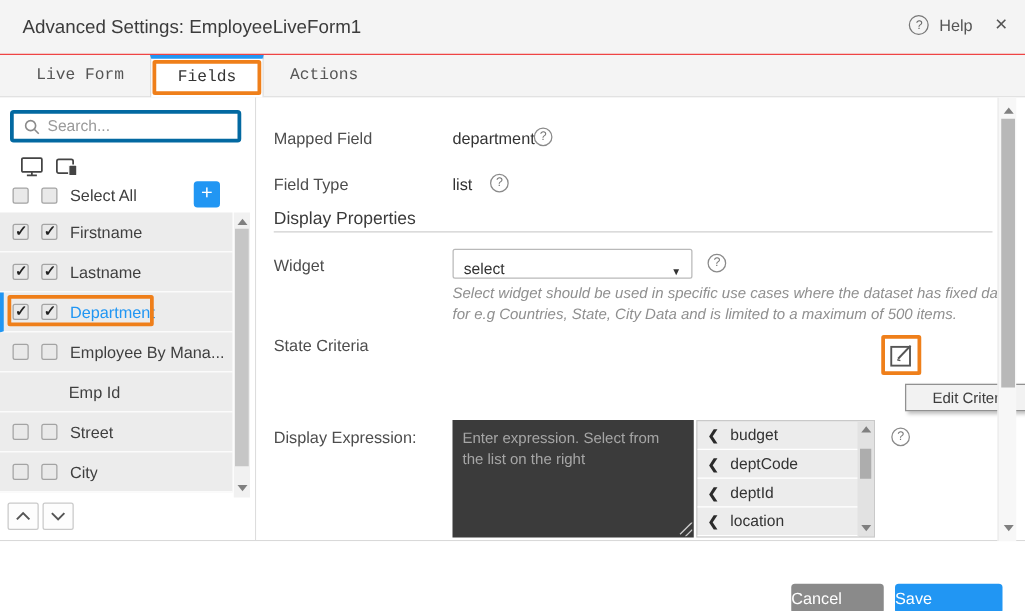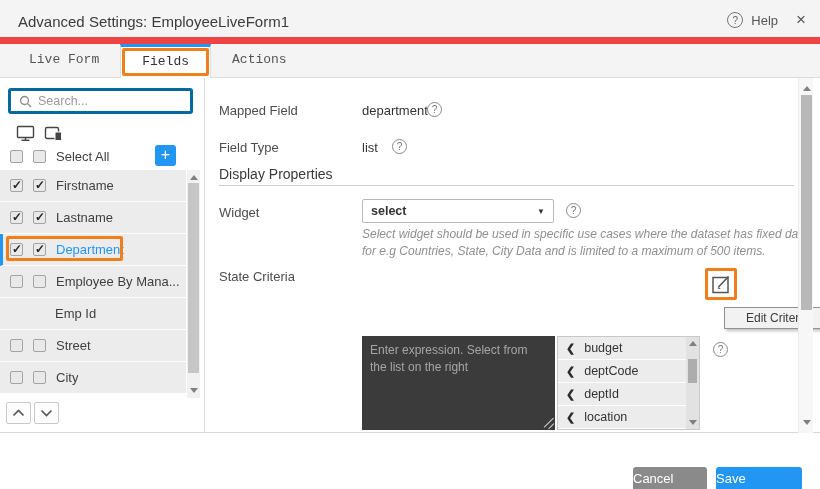--- a/index.html
+++ b/index.html
@@ -1,21 +1,21 @@
 <!DOCTYPE html>
 <html><head>
 <meta charset="utf-8">
 <style>
   * { margin:0; padding:0; box-sizing:border-box; }
   html,body { width:820px; height:489px; }
   body { font-family:"Liberation Sans", sans-serif; background:#fff; color:#333; overflow:hidden; }
   .dialog { position:relative; width:820px; height:489px; background:#fff; }
 
   
-  .titlebar { position:relative; height:44px; background:#f4f4f4; border-bottom:7px solid #ef4444; }
+  .titlebar { position:relative; height:44px; background:#f4f4f4; border-bottom:1px solid #ef4444; }
   .titlebar .title { position:absolute; left:18px; top:13px; font-size:15px; color:#3c3c3c; }
   .titlebar-right { position:absolute; right:14px; top:12px; display:flex; align-items:center; gap:8px; }
   .help-circle { display:inline-flex; align-items:center; justify-content:center;
     width:16px; height:16px; border:1px solid #777; border-radius:50%; font-size:10px; color:#666; }
   .help-label { font-size:13px; color:#555; }
   .close-x { font-size:17px; color:#555; margin-left:10px; cursor:default; line-height:16px; }
 
   
   .tabbar { position:relative; height:34px; background:#f4f4f4; border-bottom:1px solid #dcdcdc; display:flex; padding-left:8px; }
   .tab { position:relative; height:33px; line-height:32px; padding:0 21px; font-size:13px; color:#555;font-family:Liberation Mono, monospace; }
@@ -60,21 +60,21 @@
 
   
   .main { position:relative; flex:1; background:#fff; font-size:13px; }
   .flabel { position:absolute; left:14px; color:#4d4d4d; }
   .fvalue { position:absolute; color:#333; }
   .qicon { position:absolute; width:15px; height:15px; border:1px solid #8a8a8a; border-radius:50%;
     font-size:10px; color:#777; display:flex; align-items:center; justify-content:center; }
   .section-title { position:absolute; left:14px; top:88px; font-size:14px; color:#3a3a3a; }
   .section-line { position:absolute; left:14px; top:107px; width:575px; border-bottom:1px solid #cfcfcf; }
   .select-box { position:absolute; left:157px; top:121px; width:192px; height:24px; background:#fff;
-    border:1px solid #b9b9b9; border-radius:2px; display:flex; align-items:center; padding:0 8px; font-size:12.5px; color:#333;font-weight:bold; }
+    border:1px solid #b9b9b9; border-radius:2px; display:flex; align-items:flex-end; padding:0 8px; font-size:12.5px; color:#333; }
   .select-box .caret { margin-left:auto; font-size:8px; color:#333; }
   .widget-note { position:absolute; left:157px; top:148px; width:448px; font-size:12px; font-style:italic;
     color:#8f8f8f; line-height:1.45; }
   .criteria-box { position:absolute; left:157px; top:200px; width:338px; height:44px; background:#efefef;
     border:1px solid #c5c5c5; font-size:12px; color:#3c3c3c; padding:7px 10px; }
   .resize-handle { position:absolute; right:1px; bottom:1px; width:11px; height:11px; overflow:hidden; }
   .resize-handle i { display:block; height:1px; background:#8f8f8f; transform:rotate(-45deg); }
   .resize-handle i:nth-child(1){ width:14px; margin:4px 0 0 -1px; }
   .resize-handle i:nth-child(2){ width:8px; margin:3px 0 0 4px; }
   .edit-btn { position:absolute; left:506px; top:196px; width:21px; height:21px; color:#555; }
@@ -243,20 +243,21 @@
       <span class="edit-btn">
         <svg width="21" height="21" viewBox="0 0 21 21">
             <rect x="2" y="3.5" width="15" height="15" fill="none" stroke="#555" stroke-width="1.5"></rect>
             <line x1="7.5" y1="13" x2="17.5" y2="2.5" stroke="#555" stroke-width="1.6"></line>
             <line x1="6.8" y1="13.8" x2="9.3" y2="14.5" stroke="#555" stroke-width="1.2"></line>
           </svg>
       </span>
       <i class="annot edit-annot"></i>
       <div class="tooltip">Edit Criteria</div>
 
+      <span class="flabel" style="top:264px;">Display Expression:</span>
       <div class="expr-editor">
         <span>Enter expression. Select from the list on the right</span>
         <span class="resize-handle">
             <i></i>
             <i></i>
           </span>
       </div>
       <div class="expr-list">
         <div id="expr-rows">
             <div class="expr-row">

